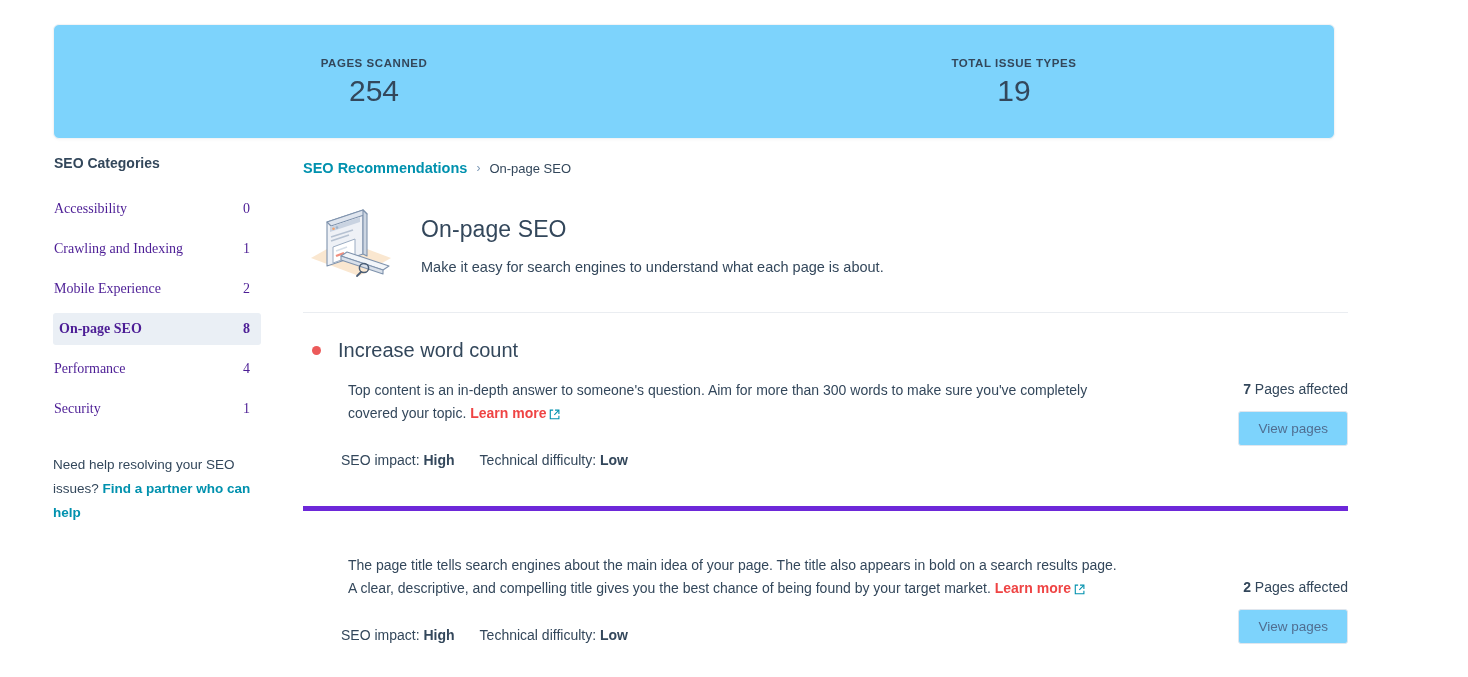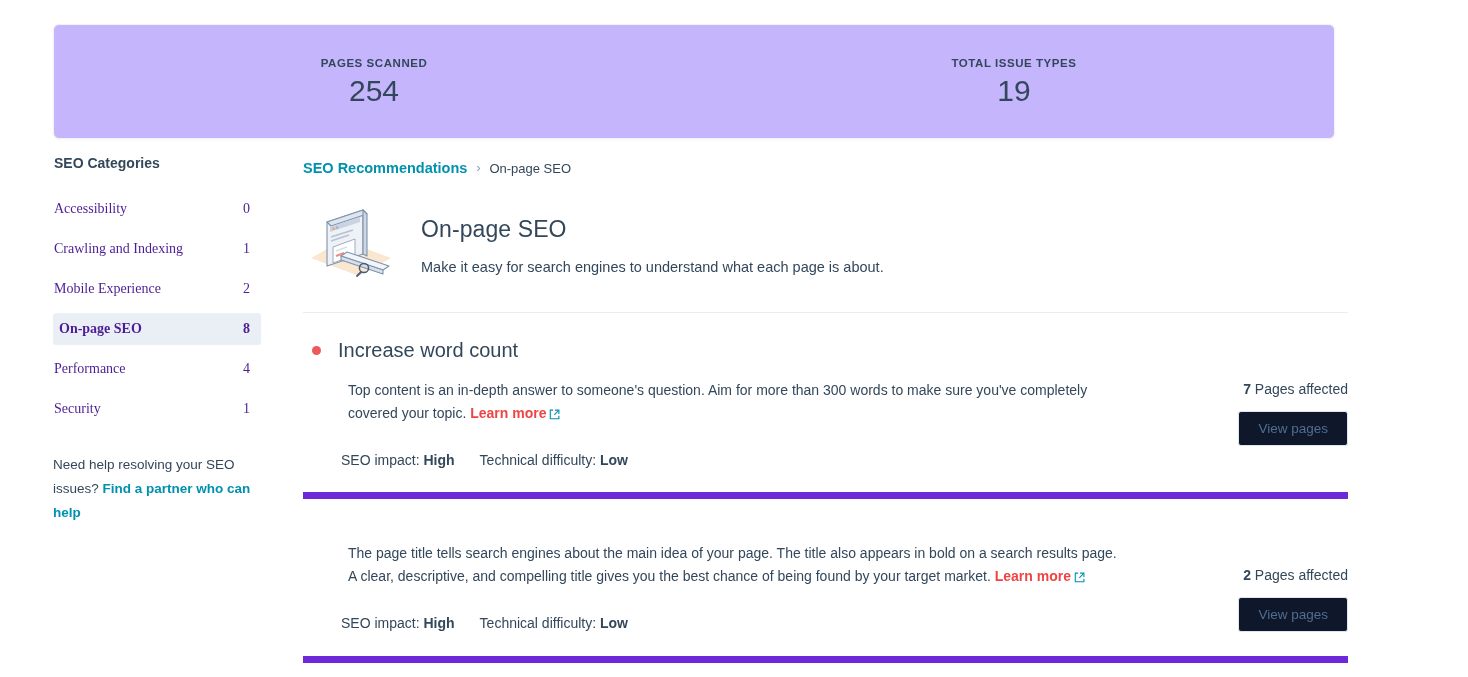--- a/index.html
+++ b/index.html
@@ -12,21 +12,21 @@
     overflow: hidden;
   }
 
   
   .stats-card {
     position: absolute;
     left: 53px;
     top: 24px;
     width: 1282px;
     height: 115px;
-    background: #c4b5fd;
+    background: #7dd3fc;
     border: 1px solid #f2f4f6;
     border-radius: 6px;
     box-shadow: 0 1px 3px rgba(0,0,0,0.035);
     display: flex;
     align-items: center;
   }
   .stat {
     flex: 1 1 0;
     text-align: center;
   }
@@ -129,22 +129,22 @@
     font-weight: 400;
     color: #33475b;
     letter-spacing: 0.1px;
     margin-bottom: 16px;
   }
   .page-sub { font-size: 14.5px; color: #33475b; }
 
   
   .issue {
     display: flex;
-    padding: 26px 0 24px 0;
-    border-bottom: 7px solid #6d28d9;
+    padding: 26px 0 38px 0;
+    border-bottom: 5px solid #6d28d9;
   }
   .issue-main { flex: 1 1 auto; padding-right: 30px; }
   .issue-title-row { display: flex; align-items: center; gap: 17px; }
   .dot {
     width: 9px; height: 9px; border-radius: 50%;
     background: #ec5a5a; flex: 0 0 9px; margin-left: 9px;
   }
   .issue-title {
     font-size: 20px;
     font-weight: 400;
@@ -179,21 +179,21 @@
   .issue-side {
     flex: 0 0 200px;
     padding-top: 42px;
     text-align: right;
   }
   .affected { font-size: 14px; color: #33475b; white-space: nowrap; }
   .affected b { font-weight: 700; }
   .view-btn {
     margin-top: 14px;
     display: inline-block;
-    background: #0f172a;
+    background: #7dd3fc;
     border: 1px solid #dfe6ee;
     border-radius: 3px;
     color: #506e91;
     font-size: 13.5px;
     padding: 9px 19px;
     cursor: pointer;
     font-family: "Liberation Sans", sans-serif;
   }
 </style>
 </head>

